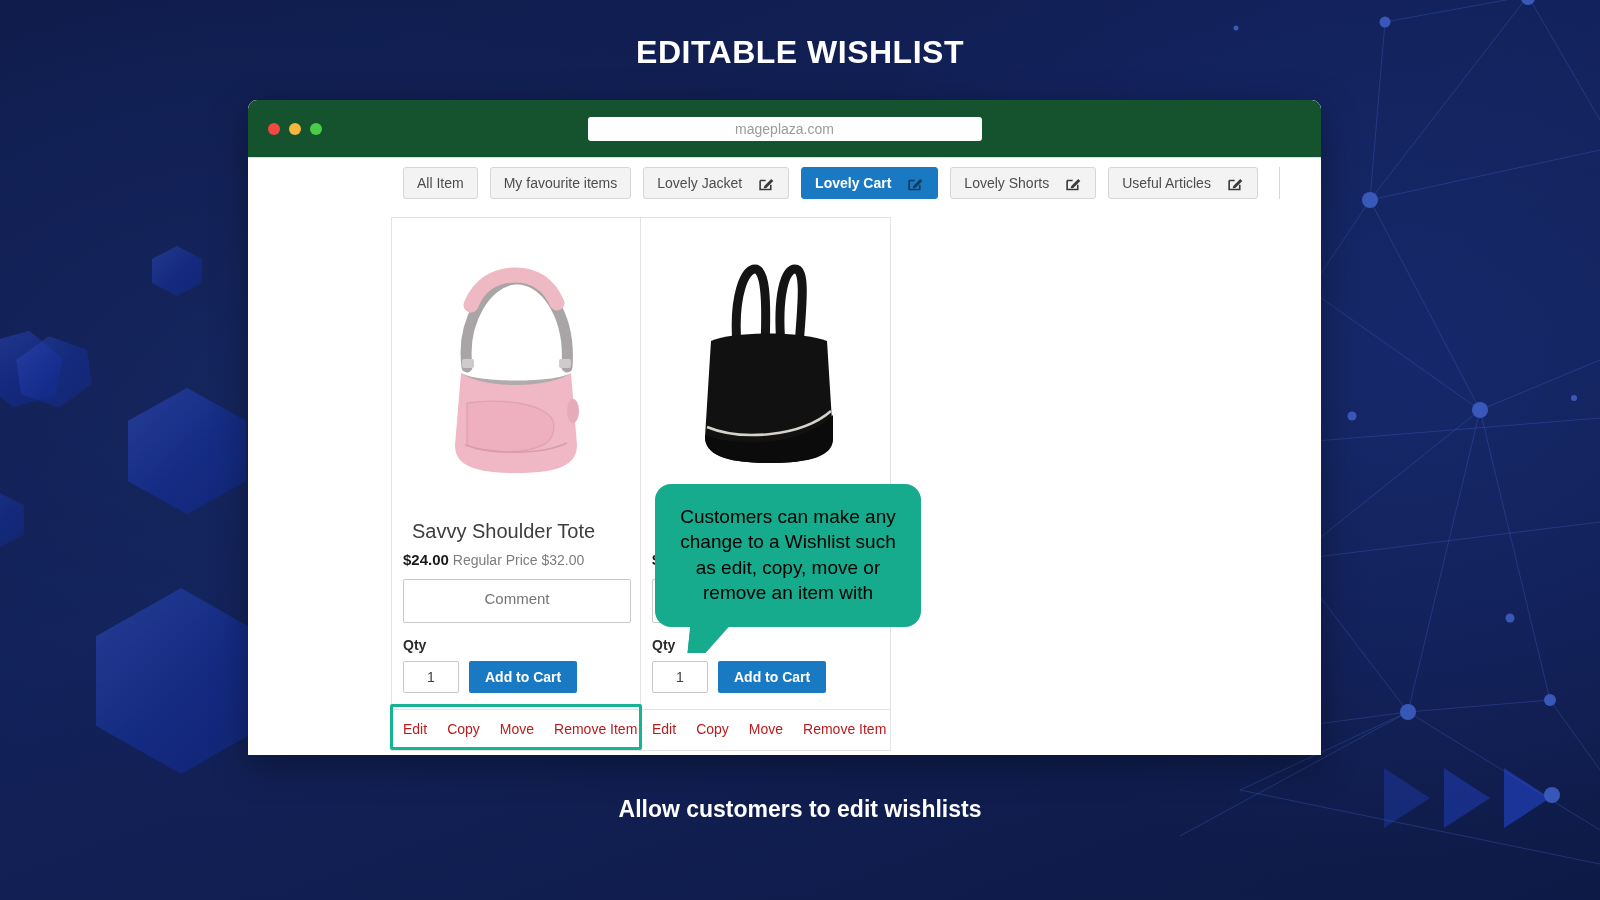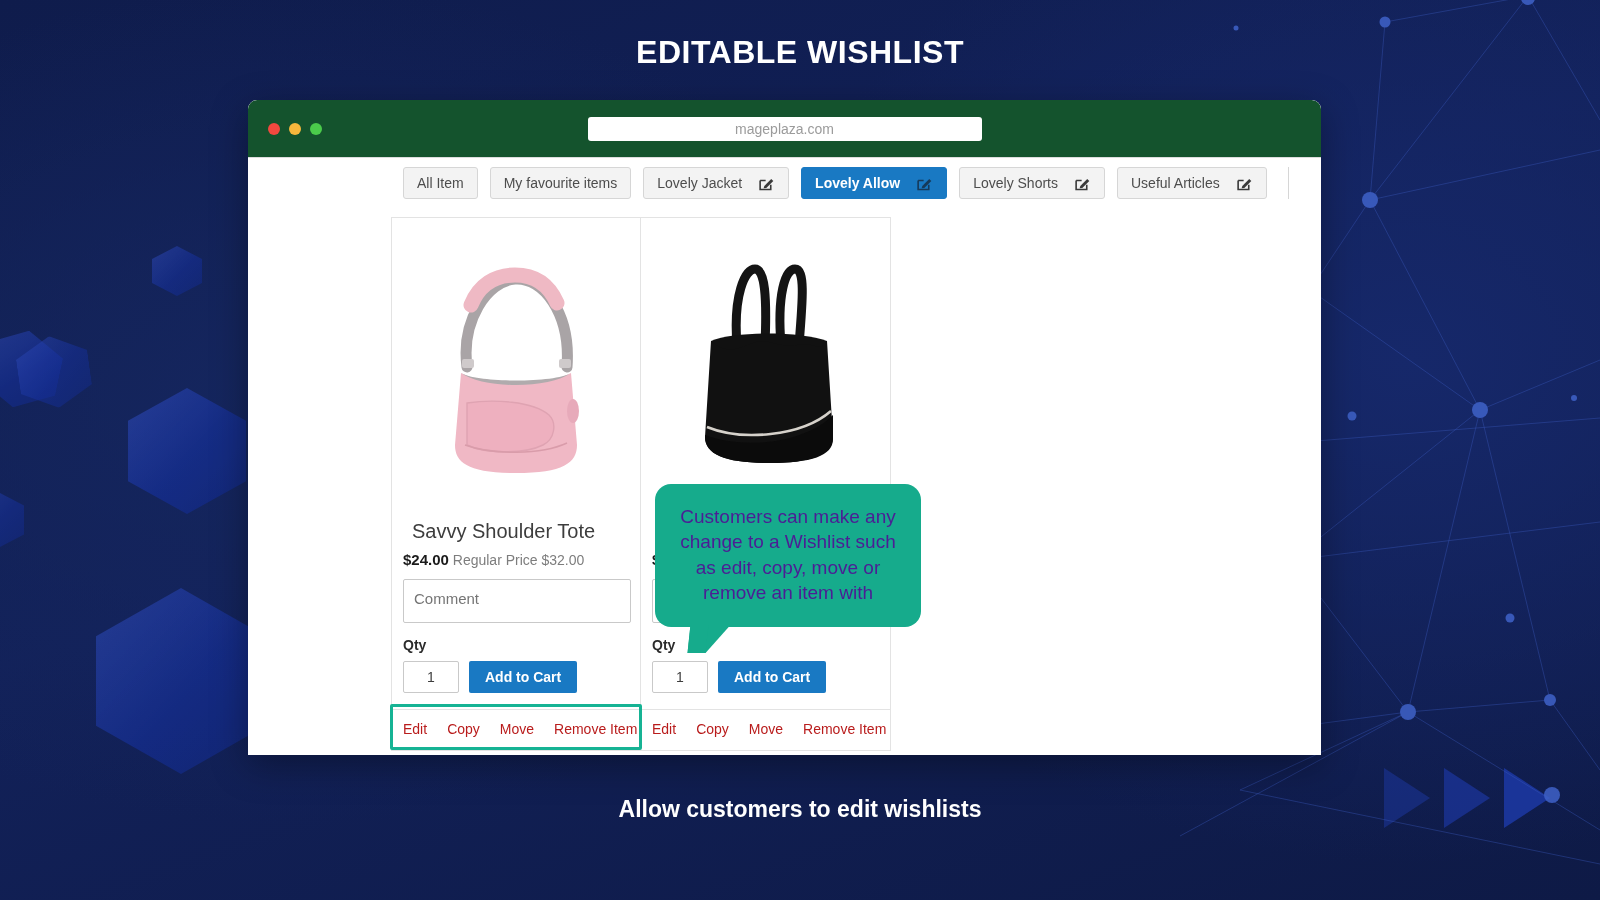--- a/index.html
+++ b/index.html
@@ -208,20 +208,21 @@
     border: 1px solid #c9c9c9;
     border-radius: 2px;
     color: #9a9a9a;
     font-size: 15px;
     font-family: "Liberation Sans", sans-serif;
     padding: 10px 10px;
     resize: none;
     outline: none;
     background: #fff;
     display: block;
+    text-align: center;
   }
   .qty-label {
     font-size: 14px;
     font-weight: bold;
     color: #2b2b2b;
     margin: 14px 0 8px;
   }
   .qty-row { display: flex; align-items: stretch; gap: 10px; margin-bottom: 16px; }
   .qty-input {
     width: 56px;
@@ -278,21 +279,21 @@
   
   .callout {
     position: absolute;
     left: 655px;
     top: 484px;
     width: 266px;
     background: #16ab8c;
     border-radius: 16px;
     padding: 20px 18px 22px;
     z-index: 8;
-    color: #4c1d95;
+    color: #000000;
     font-size: 19px;
     line-height: 1.33;
     text-align: center;
   }
   .callout-tail {
     position: absolute;
     left: 34px;
     bottom: -26px;
     width: 0; height: 0;
     border-left: 18px solid #16ab8c;
@@ -401,21 +402,21 @@
           <span class="tab-edit-icon">
             <svg viewBox="0 0 20 20" width="17" height="17">
               <path d="M2.5 6.5 V17 H15 V11.5" fill="none" stroke="#3a3a3a" stroke-width="1.9"></path>
               <path d="M2.5 6.5 H9" fill="none" stroke="#3a3a3a" stroke-width="1.9"></path>
               <path d="M7.4 12.8 L15.6 4.6 L18 7 L9.8 15.2 L6.6 15.6 Z" fill="#3a3a3a"></path>
             </svg>
           </span>
         </div>
 
         <div class="tab active">
-          <span>Lovely Allow</span>
+          <span>Lovely Cart</span>
           <span class="tab-edit-icon">
             <svg viewBox="0 0 20 20" width="17" height="17">
               <path d="M2.5 6.5 V17 H15 V11.5" fill="none" stroke="#163a5a" stroke-width="1.9"></path>
               <path d="M2.5 6.5 H9" fill="none" stroke="#163a5a" stroke-width="1.9"></path>
               <path d="M7.4 12.8 L15.6 4.6 L18 7 L9.8 15.2 L6.6 15.6 Z" fill="#163a5a"></path>
             </svg>
           </span>
         </div>
 
         <div class="tab">

